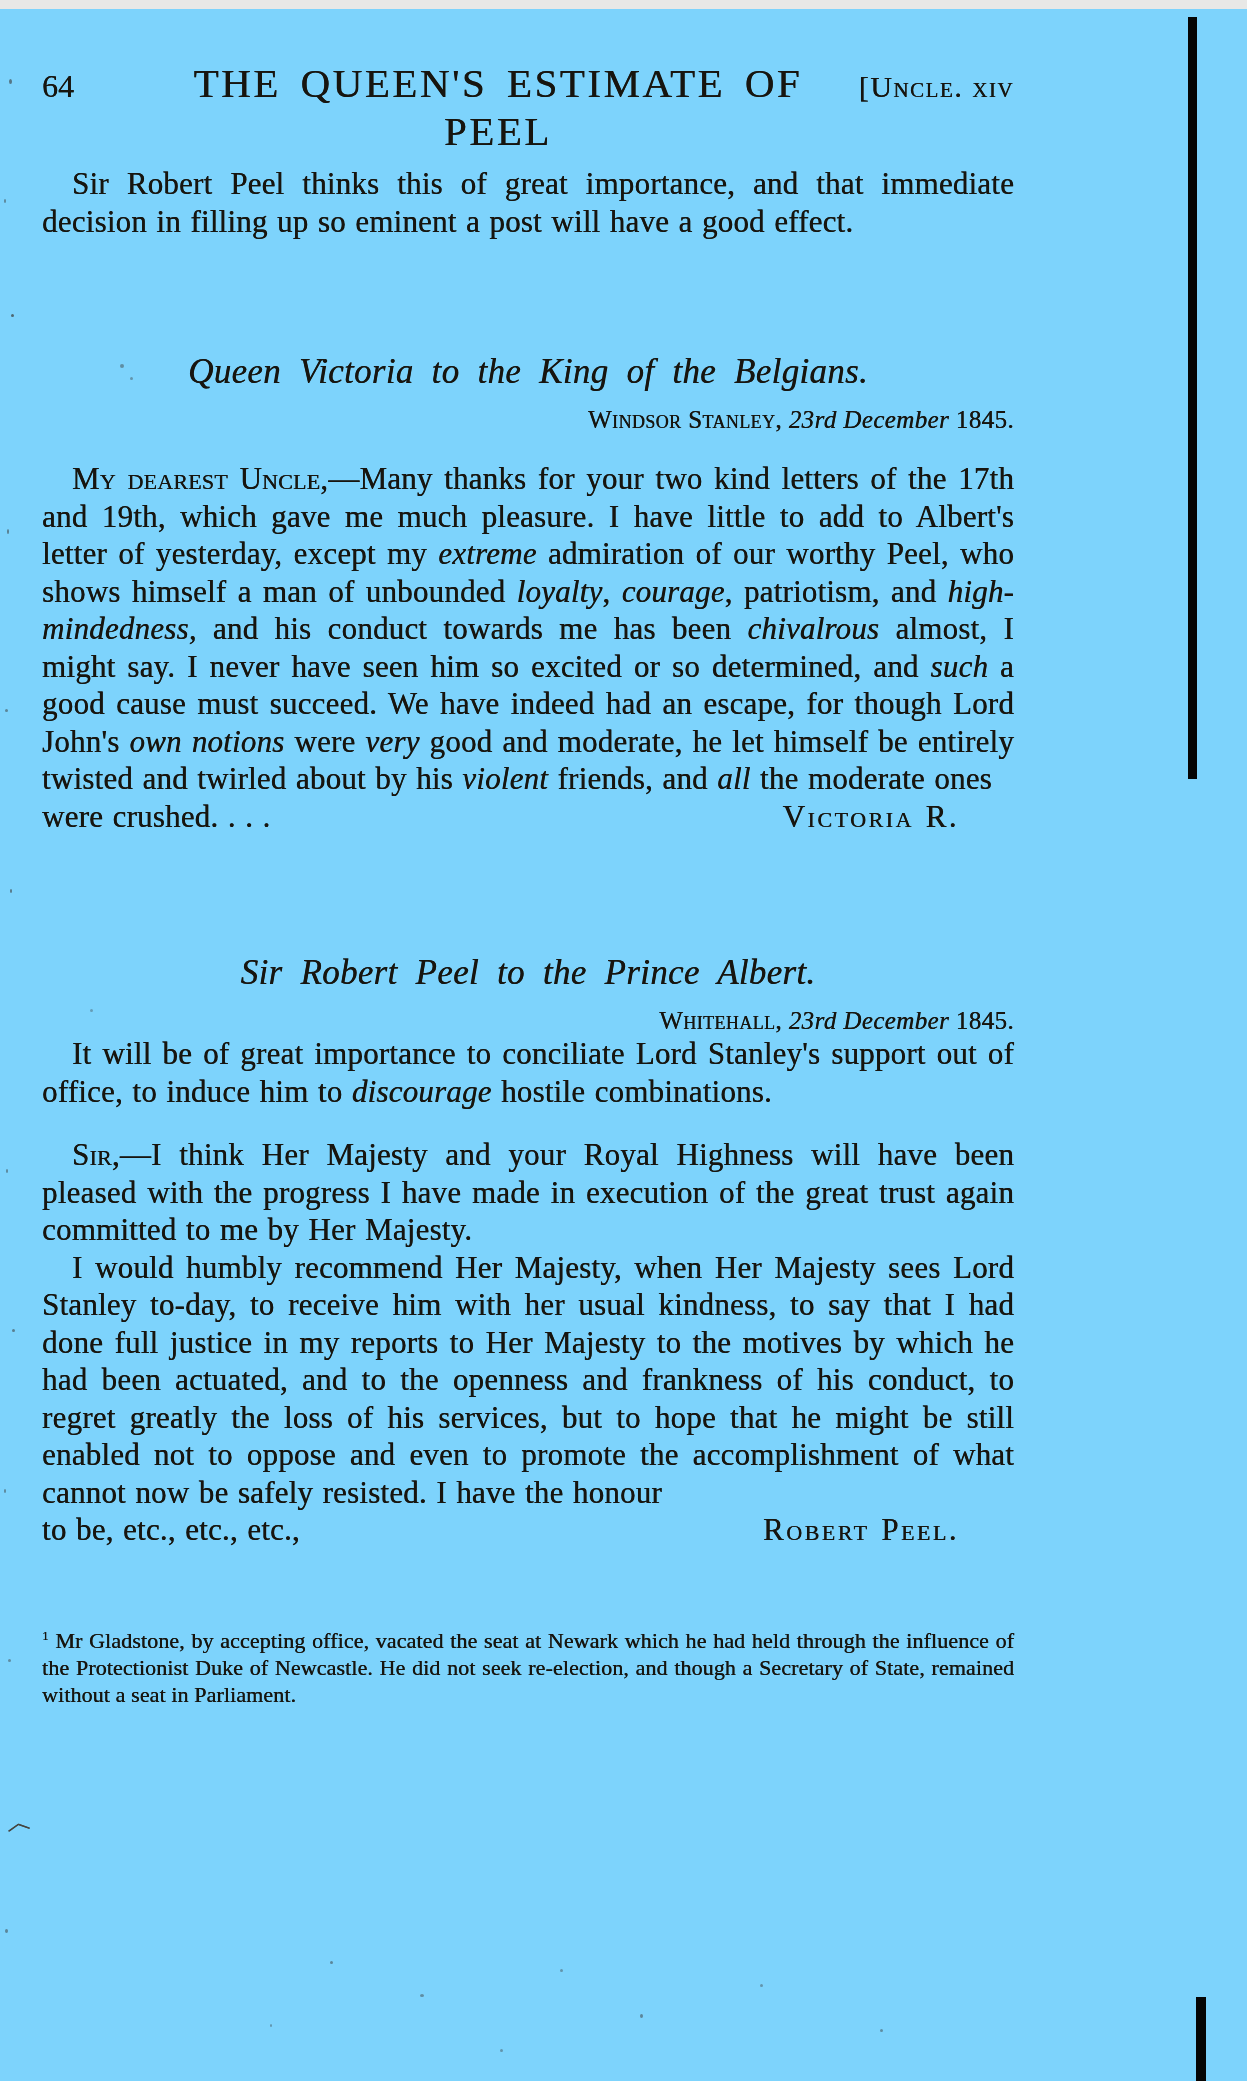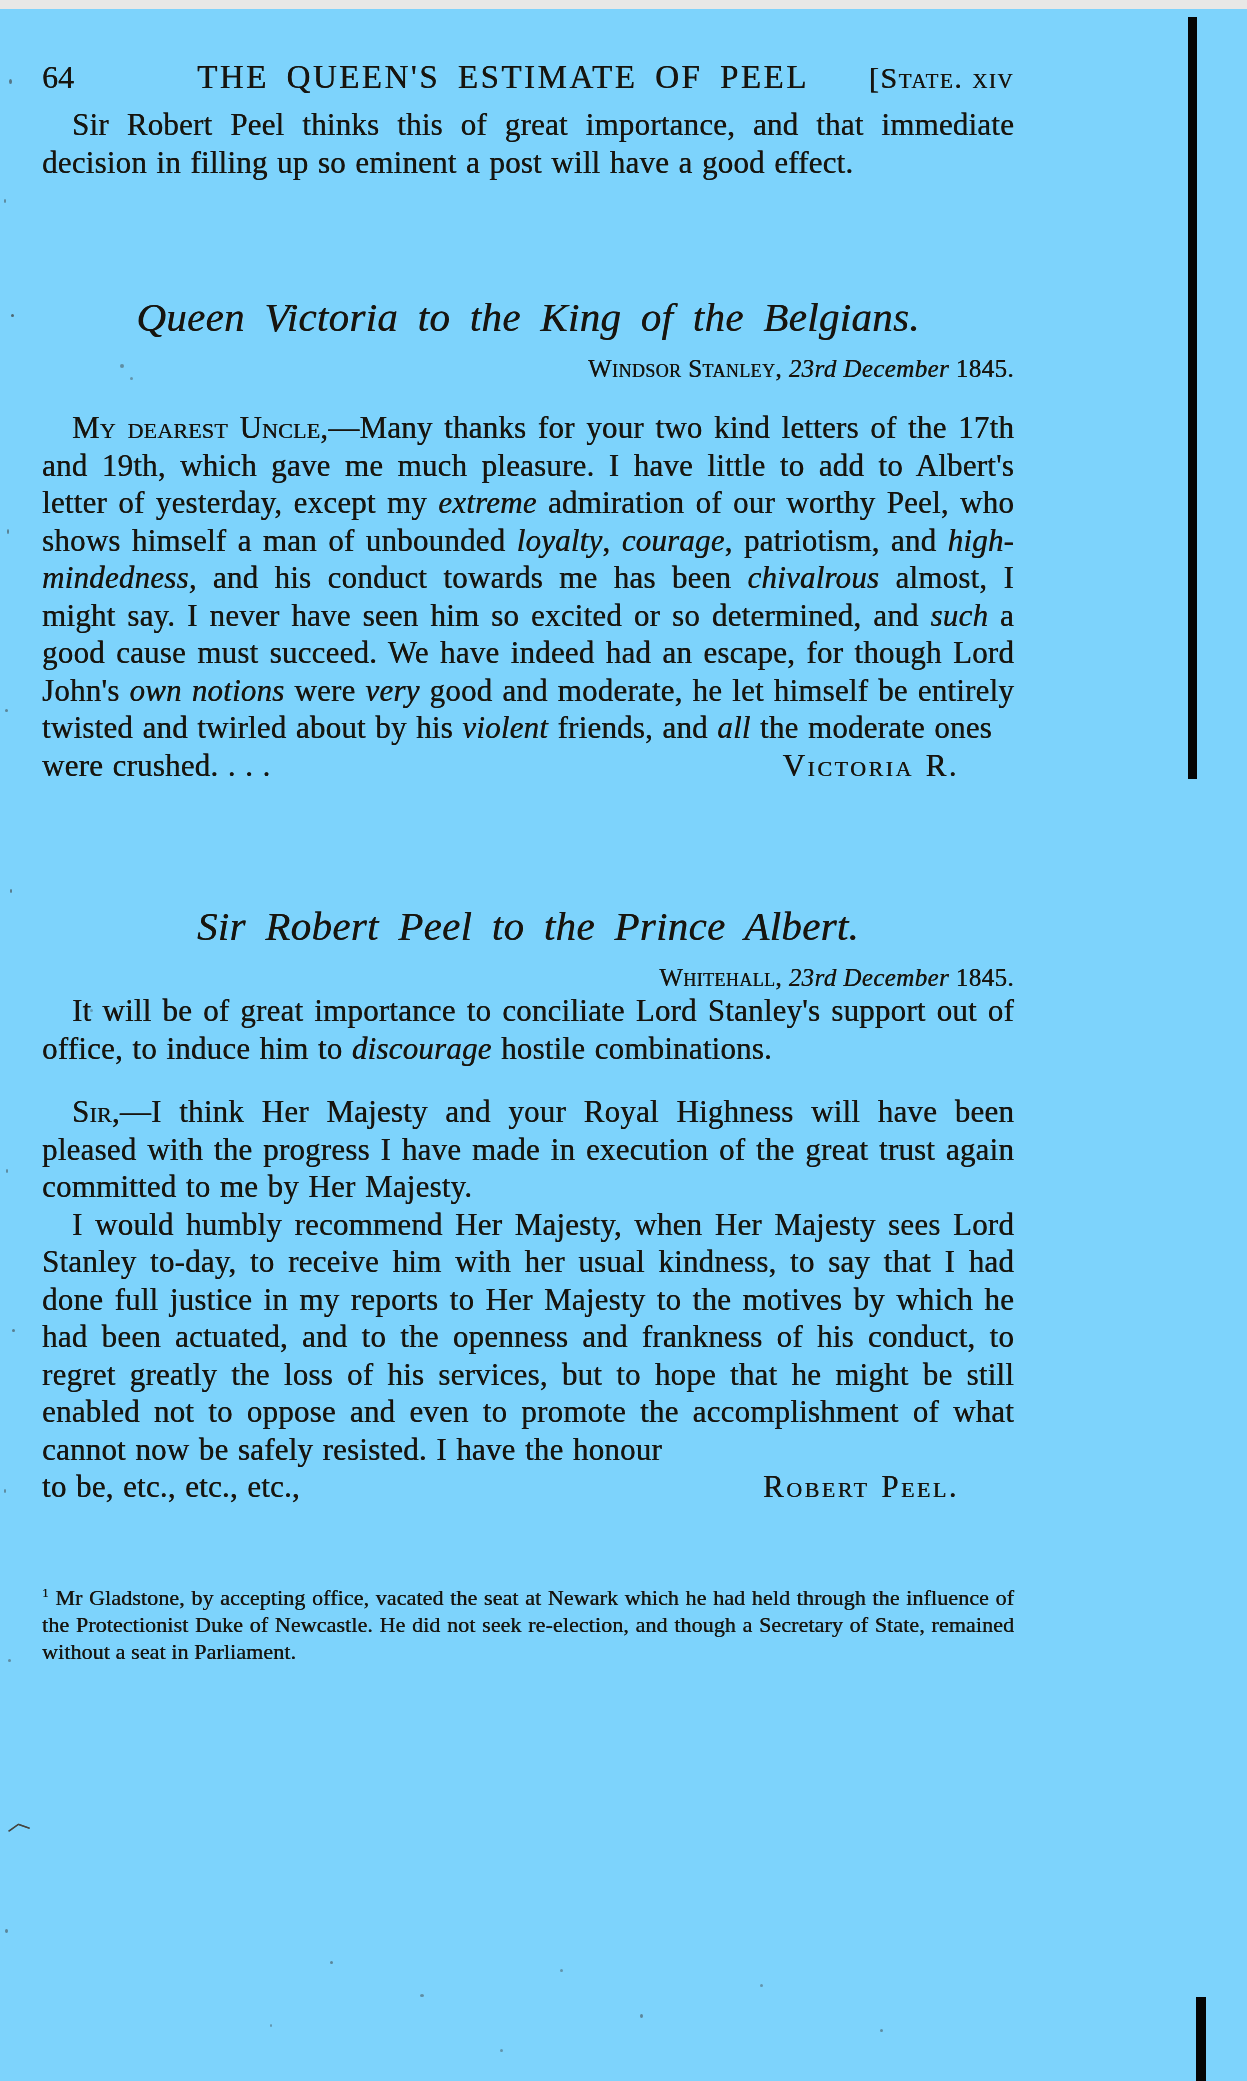--- a/index.html
+++ b/index.html
@@ -10,29 +10,29 @@
     background:#7dd3fc;
     font-family:"Liberation Serif", serif;
     color:#17150f;
     overflow:hidden;
     text-shadow:0.35px 0 0 currentColor; 
   }
   .column { position:absolute; left:42px; top:50px; width:972px; }
 
   .running-header { display:flex; align-items:baseline; margin-bottom:10px; }
   .pagenum { font-size:32px; width:95px; }
-  .running-title { flex:1; text-align:center; font-size:33px; letter-spacing:2.5px; word-spacing:7px; }
+  .running-title { flex:1; text-align:center; font-size:41px; letter-spacing:2.5px; word-spacing:7px; }
   .chapter-ref { font-variant:small-caps; font-size:30px; letter-spacing:1.5px; }
 
   .bodytext { font-size:31px; line-height:37.5px; text-align:justify; letter-spacing:0.2px; word-spacing:1.5px; }
   .para-indent { text-indent:30px; }
   .no-indent { text-indent:0; }
   p { margin:0; }
 
-  .letter-heading { text-align:center; font-style:italic; font-size:41px; word-spacing:9px; letter-spacing:0.3px; }
+  .letter-heading { text-align:center; font-style:italic; font-size:35px; word-spacing:9px; letter-spacing:0.3px; }
   .dateline { text-align:right; font-size:25px; letter-spacing:0.4px; }
 
   .seg-smallcaps { font-variant:small-caps; }
   .seg-italic { font-style:italic; }
   .seg-sup { vertical-align:super; font-size:0.6em; line-height:0; }
 
   .sig-line { display:flex; justify-content:space-between; align-items:center; }
   .signature { font-variant:small-caps; letter-spacing:2.5px; padding-right:55px; }
 
   .footnote { font-size:22px; line-height:27px; text-align:justify; letter-spacing:0.1px; }
@@ -54,21 +54,21 @@
 </head>
 <body>
 
 <div class="page">
 
   <div class="column">
 
     <div class="running-header">
       <span class="pagenum">64</span>
       <span class="running-title">THE QUEEN'S ESTIMATE OF PEEL</span>
-      <span class="chapter-ref">[State. xiv</span>
+      <span class="chapter-ref">[Uncle. xiv</span>
     </div>
 
     <p class="bodytext para-indent">Sir Robert Peel thinks this of great importance, and that immediate decision in filling up so eminent a post will have a good effect.</p>
 
     <div class="letter-heading mt-heading1">Queen Victoria to the King of the Belgians.</div>
     <div class="dateline mt-dateline"><span class="seg-smallcaps">Windsor Stanley, </span><span class="seg-italic">23rd December </span><span>1845.</span></div>
 
     <p class="bodytext para-indent mt-body"><span class="seg-smallcaps">My dearest Uncle,</span><span>—Many thanks for your two kind letters of the 17th and 19th, which gave me much pleasure. I have little to add to Albert's letter of yesterday, except my </span><span class="seg-italic">extreme</span><span> admiration of our worthy Peel, who shows himself a man of unbounded </span><span class="seg-italic">loyalty</span><span>, </span><span class="seg-italic">courage</span><span>, patriotism, and </span><span class="seg-italic">high-mindedness,</span><span> and his conduct towards me has been </span><span class="seg-italic">chivalrous</span><span> almost, I might say. I never have seen him so excited or so determined, and </span><span class="seg-italic">such</span><span> a good cause must succeed. We have indeed had an escape, for though Lord John's </span><span class="seg-italic">own notions</span><span> were </span><span class="seg-italic">very</span><span> good and moderate, he let himself be entirely twisted and twirled about by his </span><span class="seg-italic">violent</span><span> friends, and </span><span class="seg-italic">all</span><span> the moderate ones</span></p>
     <div class="bodytext sig-line">
       <span>were crushed. . . .</span>

